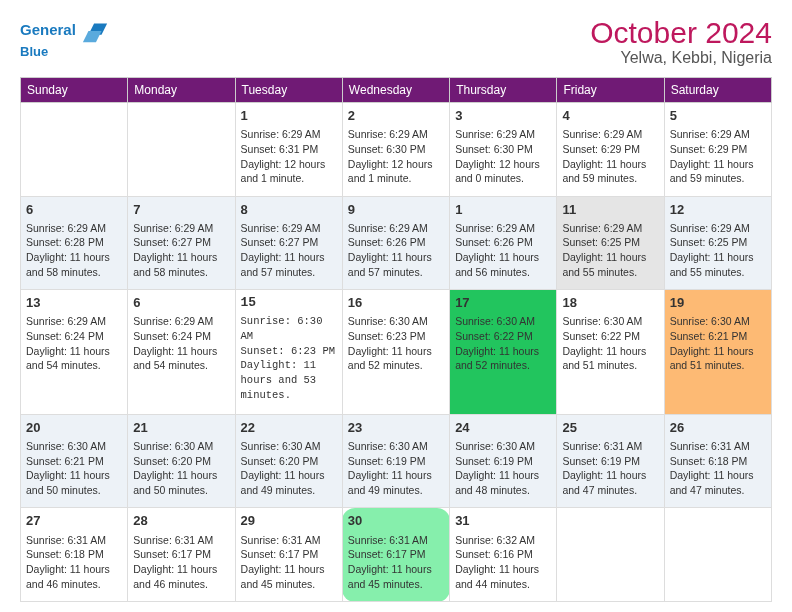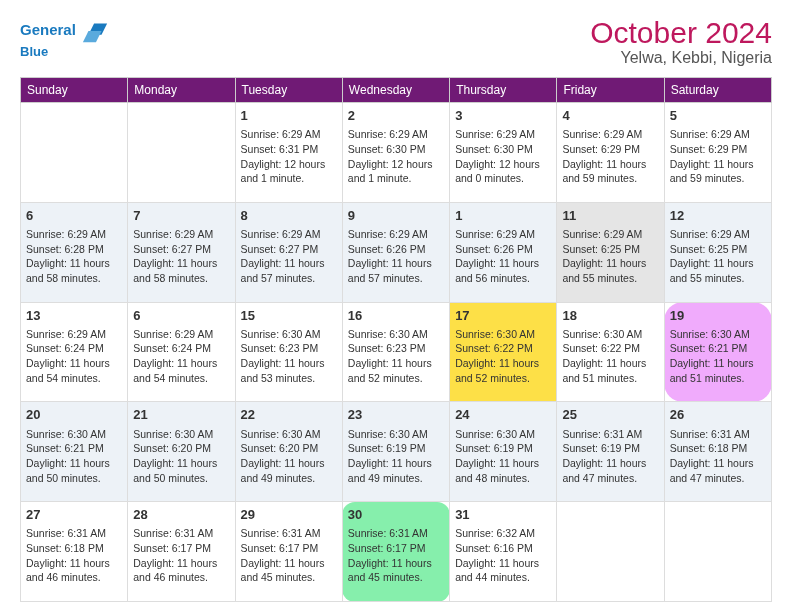--- a/index.html
+++ b/index.html
@@ -219,45 +219,45 @@
             <div>Sunrise: 6:29 AM</div>
             <div>Sunset: 6:24 PM</div>
             <div>Daylight: 11 hours and 54 minutes.</div>
           </td>
           <td style="background: rgb(255, 255, 255); height: 86px;">
             <span class="day-num">6</span>
             <div>Sunrise: 6:29 AM</div>
             <div>Sunset: 6:24 PM</div>
             <div>Daylight: 11 hours and 54 minutes.</div>
           </td>
-          <td style="background: rgb(255, 255, 255); height: 86px;">
+          <td style="background: rgb(255, 255, 255); height: 86px; font-family: Liberation Mono, monospace;">
             <span class="day-num">15</span>
             <div>Sunrise: 6:30 AM</div>
             <div>Sunset: 6:23 PM</div>
             <div>Daylight: 11 hours and 53 minutes.</div>
           </td>
           <td style="background: rgb(255, 255, 255); height: 86px;">
             <span class="day-num">16</span>
             <div>Sunrise: 6:30 AM</div>
             <div>Sunset: 6:23 PM</div>
             <div>Daylight: 11 hours and 52 minutes.</div>
           </td>
-          <td style="background: #fde047; height: 86px;">
+          <td style="background: #22c55e; height: 86px;">
             <span class="day-num">17</span>
             <div>Sunrise: 6:30 AM</div>
             <div>Sunset: 6:22 PM</div>
             <div>Daylight: 11 hours and 52 minutes.</div>
           </td>
           <td style="background: rgb(255, 255, 255); height: 86px;">
             <span class="day-num">18</span>
             <div>Sunrise: 6:30 AM</div>
             <div>Sunset: 6:22 PM</div>
             <div>Daylight: 11 hours and 51 minutes.</div>
           </td>
-          <td style="background: #f0abfc; height: 86px; border-radius: 19px;">
+          <td style="background: #fdba74; height: 86px;">
             <span class="day-num">19</span>
             <div>Sunrise: 6:30 AM</div>
             <div>Sunset: 6:21 PM</div>
             <div>Daylight: 11 hours and 51 minutes.</div>
           </td>
         </tr>
         <tr>
           <td style="background: rgb(237, 242, 247); height: 86px;">
             <span class="day-num">20</span>
             <div>Sunrise: 6:30 AM</div>

